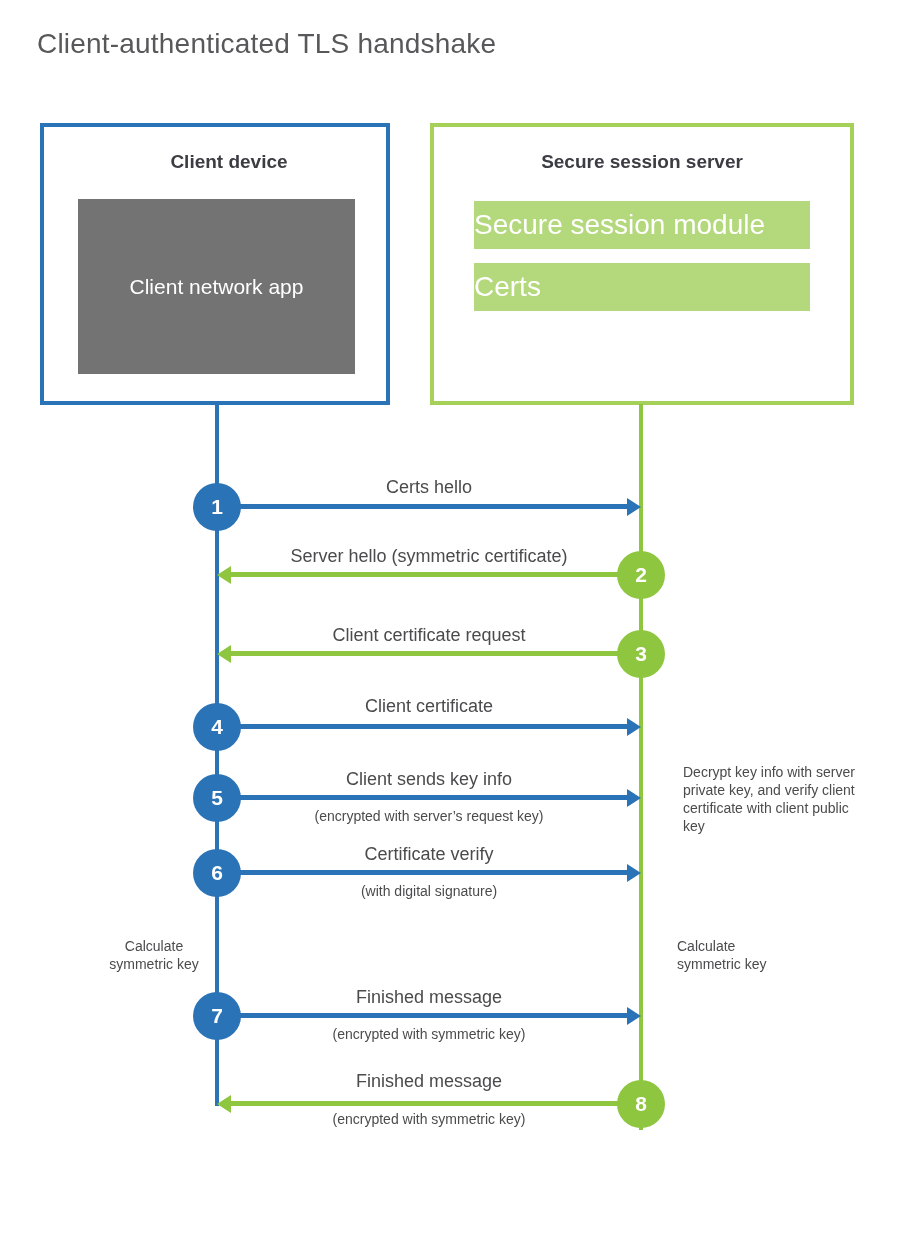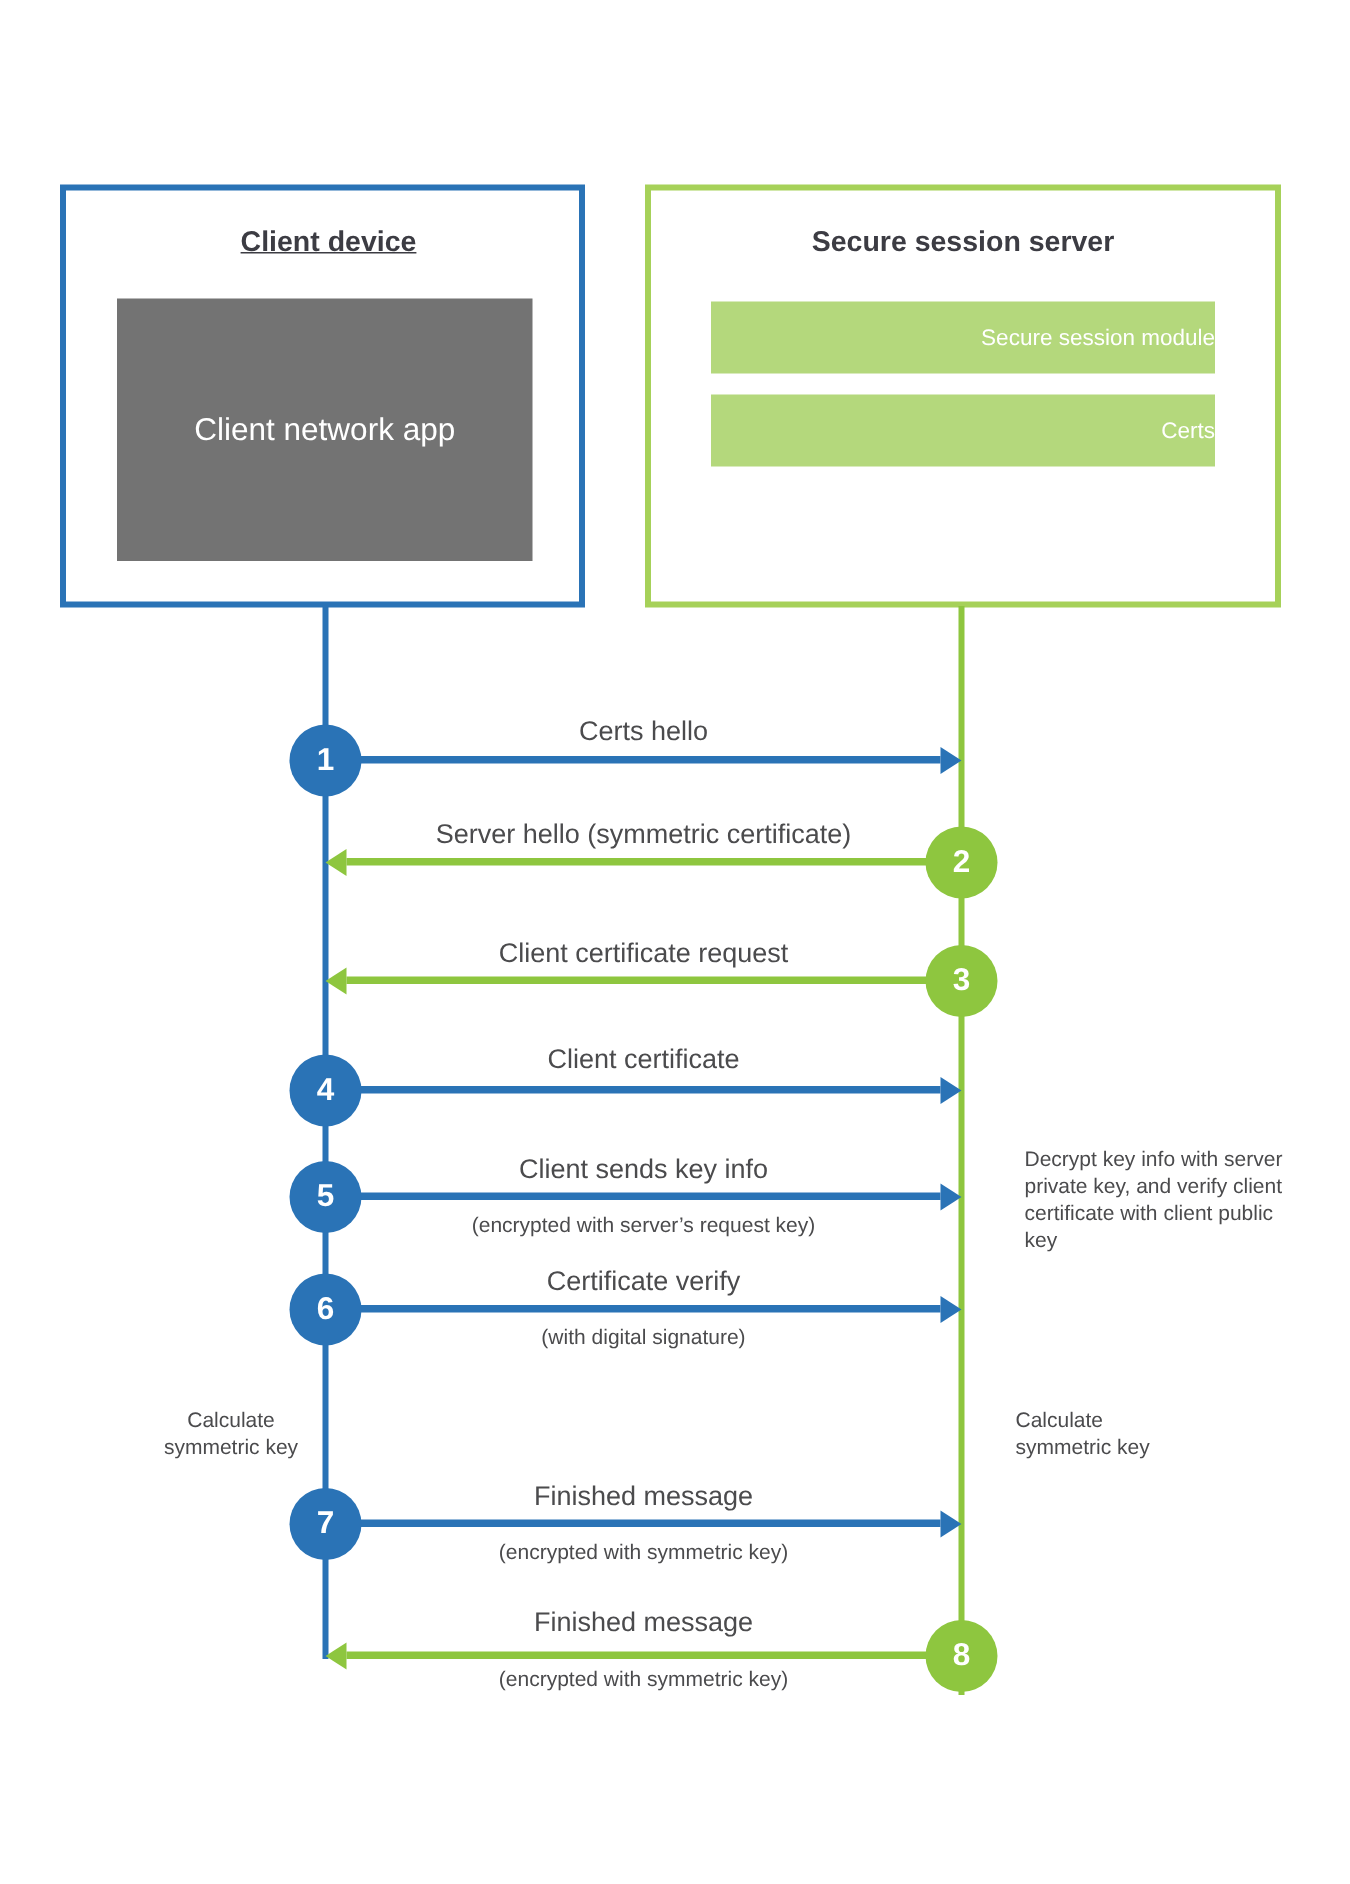--- a/index.html
+++ b/index.html
@@ -24,39 +24,39 @@
   }
 
   
   .actor-box { border-style: solid; border-width: 4px; background: #ffffff; }
   .client-box { left: 40px; top: 123px; width: 350px; height: 282px; border-color: #2a73b6; }
   .server-box { left: 430px; top: 123px; width: 424px; height: 282px; border-color: #a6d159; }
   .actor-title {
     font-size: 19px; font-weight: bold; color: #3c3c43;
     text-align: center;
   }
-  .client-title { left: 44px; top: 151px; width: 350px; text-decoration: underline; }
+  .client-title { left: 54px; top: 151px; width: 350px; }
   .server-title { left: 430px; top: 151px; width: 424px; }
 
   .client-app {
     left: 78px; top: 199px; width: 277px; height: 175px;
     background: #737373;
     display: flex; align-items: center; justify-content: center;
     text-align: center;
   }
   .client-app span {
     color: #ffffff; font-size: 21px; line-height: 28px;
     display: inline-block; max-width: 210px;
   }
 
   .server-bar {
     left: 474px; width: 336px; height: 48px;
     background: #b4d87c;
-    display: flex; align-items: center; justify-content: flex-end;
-    color: #ffffff; font-size: 15px;
+    display: flex; align-items: center; justify-content: flex-start;
+    color: #ffffff; font-size: 28px;
   }
 
   
   .lifeline { width: 4px; }
   .lifeline.blue { background: #2a73b6; }
   .lifeline.green { background: #8ec63f; }
 
   
   .hline { height: 5px; }
   .hline.blue { background: #2a73b6; }
@@ -101,20 +101,21 @@
   }
   .calc-left { left: 96px; top: 937px; width: 116px; text-align: center; }
   .calc-right { left: 677px; top: 937px; width: 116px; text-align: left; }
   .decrypt-note { left: 683px; top: 763px; width: 172px; }
 </style>
 </head>
 <body>
 
 <div id="canvas">
 
+  <div class="abs page-title">Client-authenticated TLS handshake</div>
 
   <div class="abs actor-box client-box"></div>
   <div class="abs actor-title client-title">Client device</div>
   <div class="abs client-app">
     <span>Client network app</span>
   </div>
 
   <div class="abs actor-box server-box"></div>
   <div class="abs actor-title server-title">Secure session server</div>
   <div class="abs server-bar" style="top:201px">

